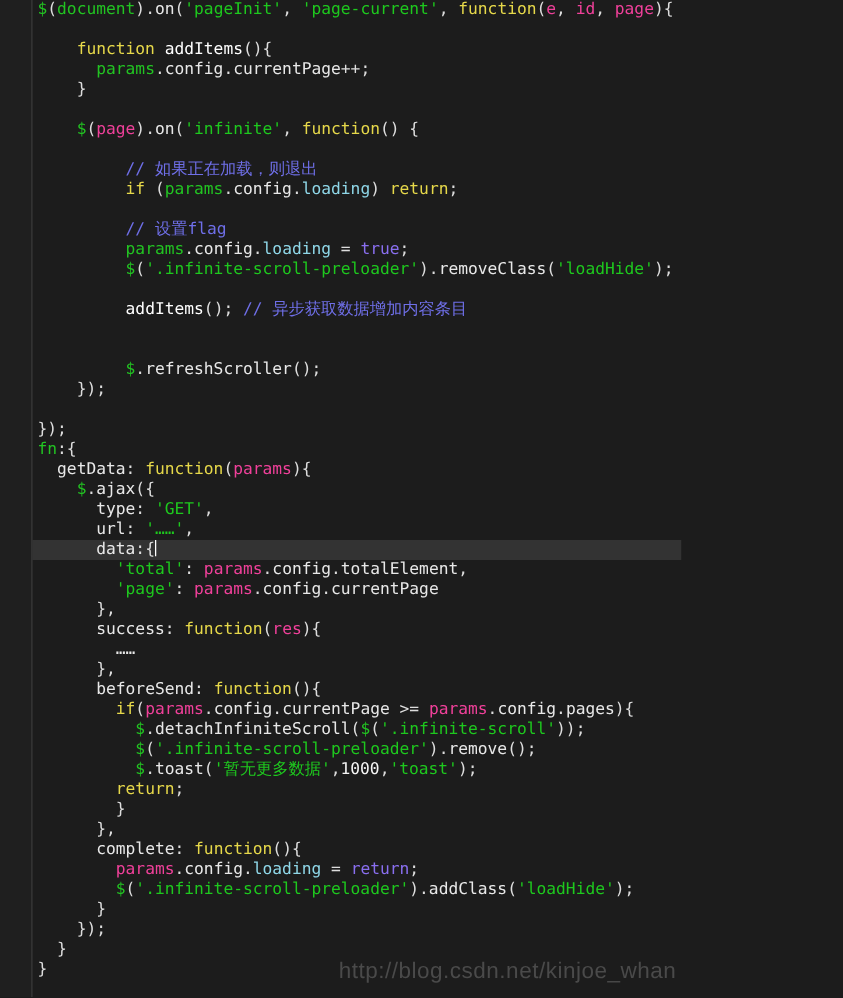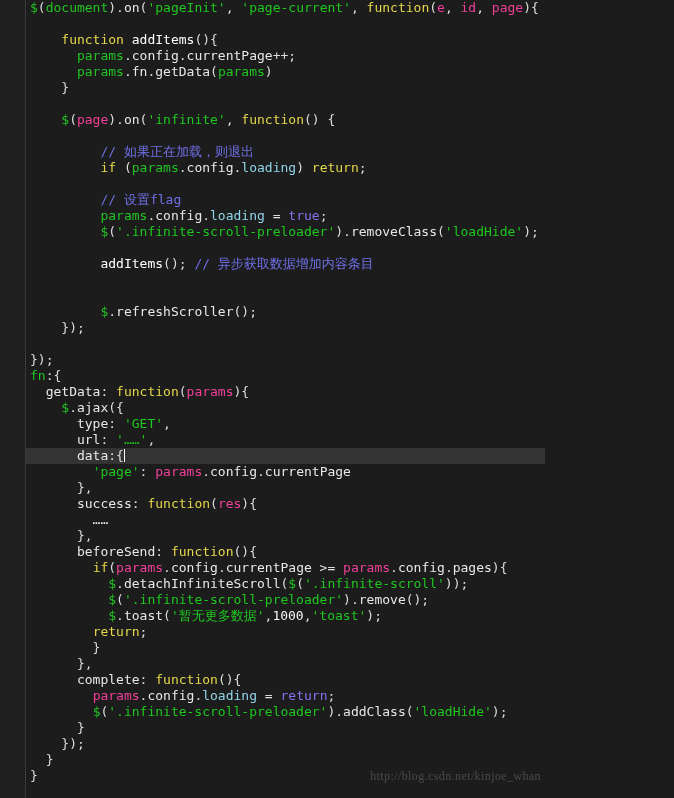--- a/index.html
+++ b/index.html
@@ -77,38 +77,37 @@
     height: 13px;
     background: #ffffff;
     vertical-align: -2px;
     margin: 0 -1px 0 0;
   }
   .watermark {
     position: absolute;
     right: 4px;
     bottom: 14px;
     color: #4a4a4a;
-    font-family: Liberation Serif, serif;
-    font-size: 12px;
+    font-family: Liberation Sans, sans-serif;
+    font-size: 18px;
     letter-spacing: 0.4px;
     z-index: 5;
     white-space: nowrap;
   }
 </style>
 </head>
 <body>
 
 <div id="editor">
   <div class="gutter"></div>
   <div class="code-area" id="code-area">
       <div class="row"><span class="lnum">1</span><span class="ltext"><span class="t-ident">$</span><span class="t-punc">(</span><span class="t-ident">document</span><span class="t-punc">)</span><span class="t-punc">.</span><span class="t-plain">on</span><span class="t-punc">(</span><span class="t-str">'pageInit'</span><span class="t-punc">, </span><span class="t-str">'page-current'</span><span class="t-punc">, </span><span class="t-kw">function</span><span class="t-punc">(</span><span class="t-param">e</span><span class="t-punc">, </span><span class="t-param">id</span><span class="t-punc">, </span><span class="t-param">page</span><span class="t-punc">){</span></span></div>
       <div class="row"><span class="lnum">2</span><span class="ltext"></span></div>
       <div class="row"><span class="lnum">3</span><span class="ltext"><span class="t-plain">    </span><span class="t-kw">function</span><span class="t-plain"> </span><span class="t-fnname">addItems</span><span class="t-punc">(){</span></span></div>
       <div class="row"><span class="lnum">4</span><span class="ltext"><span class="t-plain">      </span><span class="t-ident">params</span><span class="t-punc">.</span><span class="t-plain">config</span><span class="t-punc">.</span><span class="t-plain">currentPage</span><span class="t-punc">++;</span></span></div>
-      <div class="row"><span class="lnum">5</span><span class="ltext"><span class="t-plain">      </span><span class="t-ident">params</span><span class="t-punc">.</span><span class="t-plain">fn</span><span class="t-punc">.</span><span class="t-plain">getData</span><span class="t-punc">(</span><span class="t-ident">params</span><span class="t-punc">)</span></span></div>
       <div class="row"><span class="lnum">6</span><span class="ltext"><span class="t-punc">    }</span></span></div>
       <div class="row"><span class="lnum">7</span><span class="ltext"></span></div>
       <div class="row"><span class="lnum">8</span><span class="ltext"><span class="t-plain">    </span><span class="t-ident">$</span><span class="t-punc">(</span><span class="t-param">page</span><span class="t-punc">)</span><span class="t-punc">.</span><span class="t-plain">on</span><span class="t-punc">(</span><span class="t-str">'infinite'</span><span class="t-punc">, </span><span class="t-kw">function</span><span class="t-punc">() {</span></span></div>
       <div class="row"><span class="lnum">9</span><span class="ltext"></span></div>
       <div class="row"><span class="lnum">10</span><span class="ltext"><span class="t-plain">         </span><span class="t-comment">// 如果正在加载，则退出</span></span></div>
       <div class="row"><span class="lnum">11</span><span class="ltext"><span class="t-plain">         </span><span class="t-kw">if</span><span class="t-punc"> (</span><span class="t-ident">params</span><span class="t-punc">.</span><span class="t-plain">config</span><span class="t-punc">.</span><span class="t-prop">loading</span><span class="t-punc">) </span><span class="t-kw">return</span><span class="t-punc">;</span></span></div>
       <div class="row"><span class="lnum">12</span><span class="ltext"></span></div>
       <div class="row"><span class="lnum">13</span><span class="ltext"><span class="t-plain">         </span><span class="t-comment">// 设置flag</span></span></div>
       <div class="row"><span class="lnum">14</span><span class="ltext"><span class="t-plain">         </span><span class="t-ident">params</span><span class="t-punc">.</span><span class="t-plain">config</span><span class="t-punc">.</span><span class="t-prop">loading</span><span class="t-punc"> = </span><span class="t-const">true</span><span class="t-punc">;</span></span></div>
       <div class="row"><span class="lnum">15</span><span class="ltext"><span class="t-plain">         </span><span class="t-ident">$</span><span class="t-punc">(</span><span class="t-str">'.infinite-scroll-preloader'</span><span class="t-punc">)</span><span class="t-punc">.</span><span class="t-plain">removeClass</span><span class="t-punc">(</span><span class="t-str">'loadHide'</span><span class="t-punc">);</span></span></div>
@@ -119,20 +118,21 @@
       <div class="row"><span class="lnum">20</span><span class="ltext"><span class="t-plain">         </span><span class="t-ident">$</span><span class="t-punc">.</span><span class="t-plain">refreshScroller</span><span class="t-punc">();</span></span></div>
       <div class="row"><span class="lnum">21</span><span class="ltext"><span class="t-punc">    });</span></span></div>
       <div class="row"><span class="lnum">22</span><span class="ltext"></span></div>
       <div class="row"><span class="lnum">23</span><span class="ltext"><span class="t-punc">});</span></span></div>
       <div class="row"><span class="lnum">24</span><span class="ltext"><span class="t-ident">fn</span><span class="t-punc">:{</span></span></div>
       <div class="row"><span class="lnum">25</span><span class="ltext"><span class="t-plain">  </span><span class="t-plain">getData</span><span class="t-punc">: </span><span class="t-kw">function</span><span class="t-punc">(</span><span class="t-param">params</span><span class="t-punc">){</span></span></div>
       <div class="row"><span class="lnum">26</span><span class="ltext"><span class="t-plain">    </span><span class="t-ident">$</span><span class="t-punc">.</span><span class="t-plain">ajax</span><span class="t-punc">({</span></span></div>
       <div class="row"><span class="lnum">27</span><span class="ltext"><span class="t-plain">      </span><span class="t-plain">type</span><span class="t-punc">: </span><span class="t-str">'GET'</span><span class="t-punc">,</span></span></div>
       <div class="row"><span class="lnum">28</span><span class="ltext"><span class="t-plain">      </span><span class="t-plain">url</span><span class="t-punc">: </span><span class="t-str">'……'</span><span class="t-punc">,</span></span></div>
       <div class="row current"><span class="lnum">29</span><span class="ltext"><span class="t-plain">      </span><span class="t-plain">data</span><span class="t-punc">:{</span><span class="cursor"></span></span></div>
+      <div class="row"><span class="lnum">30</span><span class="ltext"><span class="t-plain">        </span><span class="t-str">'total'</span><span class="t-punc">: </span><span class="t-param">params</span><span class="t-punc">.</span><span class="t-plain">config</span><span class="t-punc">.</span><span class="t-plain">totalElement</span><span class="t-punc">,</span></span></div>
       <div class="row"><span class="lnum">31</span><span class="ltext"><span class="t-plain">        </span><span class="t-str">'page'</span><span class="t-punc">: </span><span class="t-param">params</span><span class="t-punc">.</span><span class="t-plain">config</span><span class="t-punc">.</span><span class="t-plain">currentPage</span></span></div>
       <div class="row"><span class="lnum">32</span><span class="ltext"><span class="t-punc">      },</span></span></div>
       <div class="row"><span class="lnum">33</span><span class="ltext"><span class="t-plain">      </span><span class="t-plain">success</span><span class="t-punc">: </span><span class="t-kw">function</span><span class="t-punc">(</span><span class="t-param">res</span><span class="t-punc">){</span></span></div>
       <div class="row"><span class="lnum">34</span><span class="ltext"><span class="t-plain">        ……</span></span></div>
       <div class="row"><span class="lnum">35</span><span class="ltext"><span class="t-punc">      },</span></span></div>
       <div class="row"><span class="lnum">36</span><span class="ltext"><span class="t-plain">      </span><span class="t-plain">beforeSend</span><span class="t-punc">: </span><span class="t-kw">function</span><span class="t-punc">(){</span></span></div>
       <div class="row"><span class="lnum">37</span><span class="ltext"><span class="t-plain">        </span><span class="t-kw">if</span><span class="t-punc">(</span><span class="t-param">params</span><span class="t-punc">.</span><span class="t-plain">config</span><span class="t-punc">.</span><span class="t-plain">currentPage</span><span class="t-punc"> &gt;= </span><span class="t-param">params</span><span class="t-punc">.</span><span class="t-plain">config</span><span class="t-punc">.</span><span class="t-plain">pages</span><span class="t-punc">){</span></span></div>
       <div class="row"><span class="lnum">38</span><span class="ltext"><span class="t-plain">          </span><span class="t-ident">$</span><span class="t-punc">.</span><span class="t-plain">detachInfiniteScroll</span><span class="t-punc">(</span><span class="t-ident">$</span><span class="t-punc">(</span><span class="t-str">'.infinite-scroll'</span><span class="t-punc">));</span></span></div>
       <div class="row"><span class="lnum">39</span><span class="ltext"><span class="t-plain">          </span><span class="t-ident">$</span><span class="t-punc">(</span><span class="t-str">'.infinite-scroll-preloader'</span><span class="t-punc">)</span><span class="t-punc">.</span><span class="t-plain">remove</span><span class="t-punc">();</span></span></div>
       <div class="row"><span class="lnum">40</span><span class="ltext"><span class="t-plain">          </span><span class="t-ident">$</span><span class="t-punc">.</span><span class="t-plain">toast</span><span class="t-punc">(</span><span class="t-str">'暂无更多数据'</span><span class="t-punc">,</span><span class="t-num">1000</span><span class="t-punc">,</span><span class="t-str">'toast'</span><span class="t-punc">);</span></span></div>

